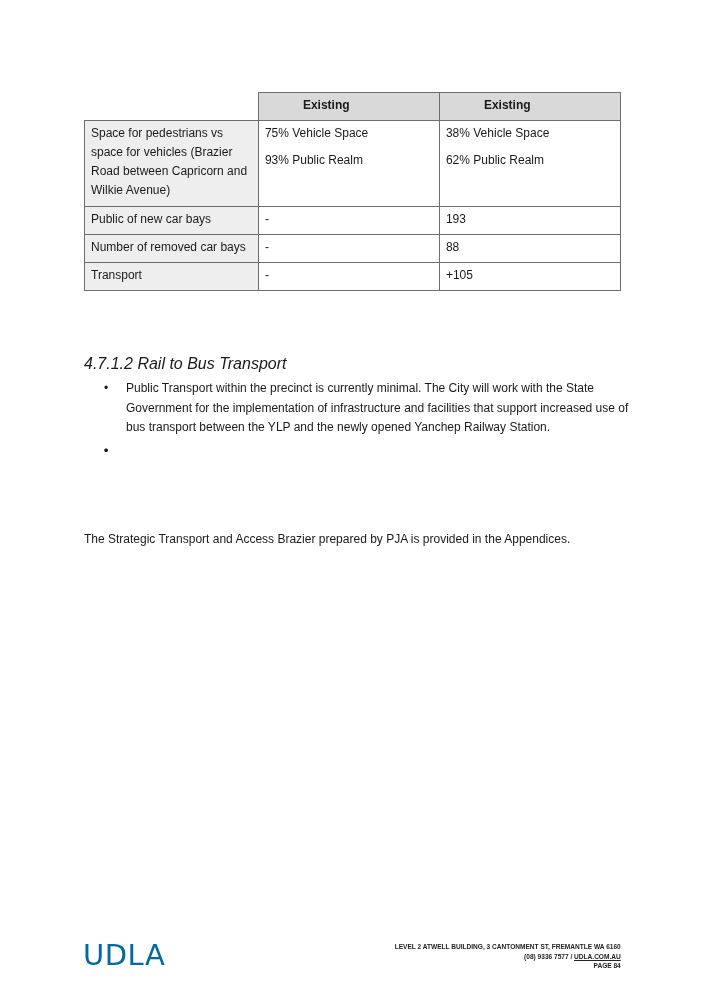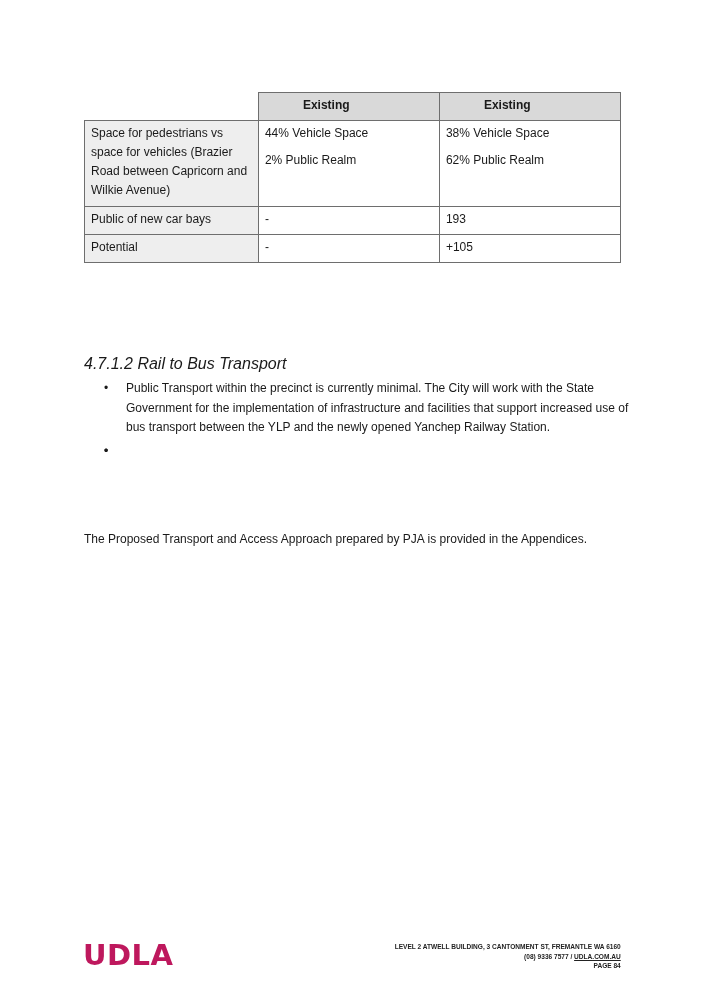--- a/index.html
+++ b/index.html
@@ -17,54 +17,59 @@
   .cell-line { display: block; }
   .cell-line + .cell-line { margin-top: 8px; }
   .heading { position: absolute; left: 84px; top: 355px; font-size: 16px;
              font-style: italic; }
   .bullets { position: absolute; left: 84px; top: 379px; width: 545px;
              margin: 0; padding: 0; list-style: none; font-size: 12px; line-height: 19.5px; }
   .bullets li { position: relative; padding-left: 42px; margin-bottom: 4px; }
   .bullets .dot { position: absolute; left: 20px; top: 0; }
   .para { position: absolute; left: 84px; top: 530px; font-size: 12px; line-height: 19px; }
   .logo { position: absolute; left: 83px; top: 940px; font-family: "DejaVu Sans", sans-serif;
-          font-weight: bold; font-size: 29px; letter-spacing: 0.5px; color: #be185d; line-height: 30px; }
+          font-weight: normal; font-size: 29px; letter-spacing: 0.5px; color: #0369a1; line-height: 30px; }
   .footer { position: absolute; right: 84px; top: 942px; text-align: right;
             font-family: "Liberation Sans", sans-serif; font-size: 8px; line-height: 9.5px;
             font-weight: bold; color: #222; transform: scaleX(0.82); transform-origin: right top; }
   .footer u { text-decoration: underline; }
 </style>
 </head>
 <body>
 
 <table class="table">
   <tbody>
       <tr>
     <th class="blank c0"></th>
     <th class="c1">Existing</th>
     <th class="c2">Existing</th>
   </tr>
   <tr style="height:86px;">
     <td class="rowhead">Space for pedestrians vs space for vehicles (Brazier Road between Capricorn and Wilkie Avenue)</td>
     <td>
-      <span class="cell-line">44% Vehicle Space</span>
-      <span class="cell-line">2% Public Realm</span>
+      <span class="cell-line">75% Vehicle Space</span>
+      <span class="cell-line">93% Public Realm</span>
     </td>
     <td>
       <span class="cell-line">38% Vehicle Space</span>
       <span class="cell-line">62% Public Realm</span>
     </td>
   </tr>
   <tr>
     <td class="rowhead">Public of new car bays</td>
     <td>-</td>
     <td>193</td>
   </tr>
+  <tr>
+    <td class="rowhead">Number of removed car bays</td>
+    <td>-</td>
+    <td>88</td>
+  </tr>
   <tr style="height:27px;">
-    <td class="rowhead bold">Potential</td>
+    <td class="rowhead bold">Transport</td>
     <td>-</td>
     <td class="bold">+105</td>
   </tr>
 </tbody>
   </table>
 
 <div class="heading">4.7.1.2  Rail to Bus Transport</div>
 
 <ul class="bullets">
   <li>
@@ -72,21 +77,21 @@
     <span>Public Transport within the precinct is currently minimal. The City will work with the State Government for the implementation of infrastructure and facilities that support increased use of bus transport between the YLP and the newly opened Yanchep Railway Station.</span>
   </li>
   <li>
     <span class="dot">•</span>
   </li>
   <li>
     <span class="dot">•</span>
   </li>
 </ul>
 
-<div class="para">The Proposed Transport and Access Approach prepared by PJA is provided in the Appendices.</div>
+<div class="para">The Strategic Transport and Access Brazier prepared by PJA is provided in the Appendices.</div>
 
 <div class="logo">UDLA</div>
 
 <div class="footer">
   <div>LEVEL 2 ATWELL BUILDING, 3 CANTONMENT ST, FREMANTLE WA 6160</div>
   <div><span>(08) 9336 7577</span><span style="white-space:pre;"> / </span><u>UDLA.COM.AU</u></div>
   <div>PAGE 84</div>
 </div>
 
 </body></html>

